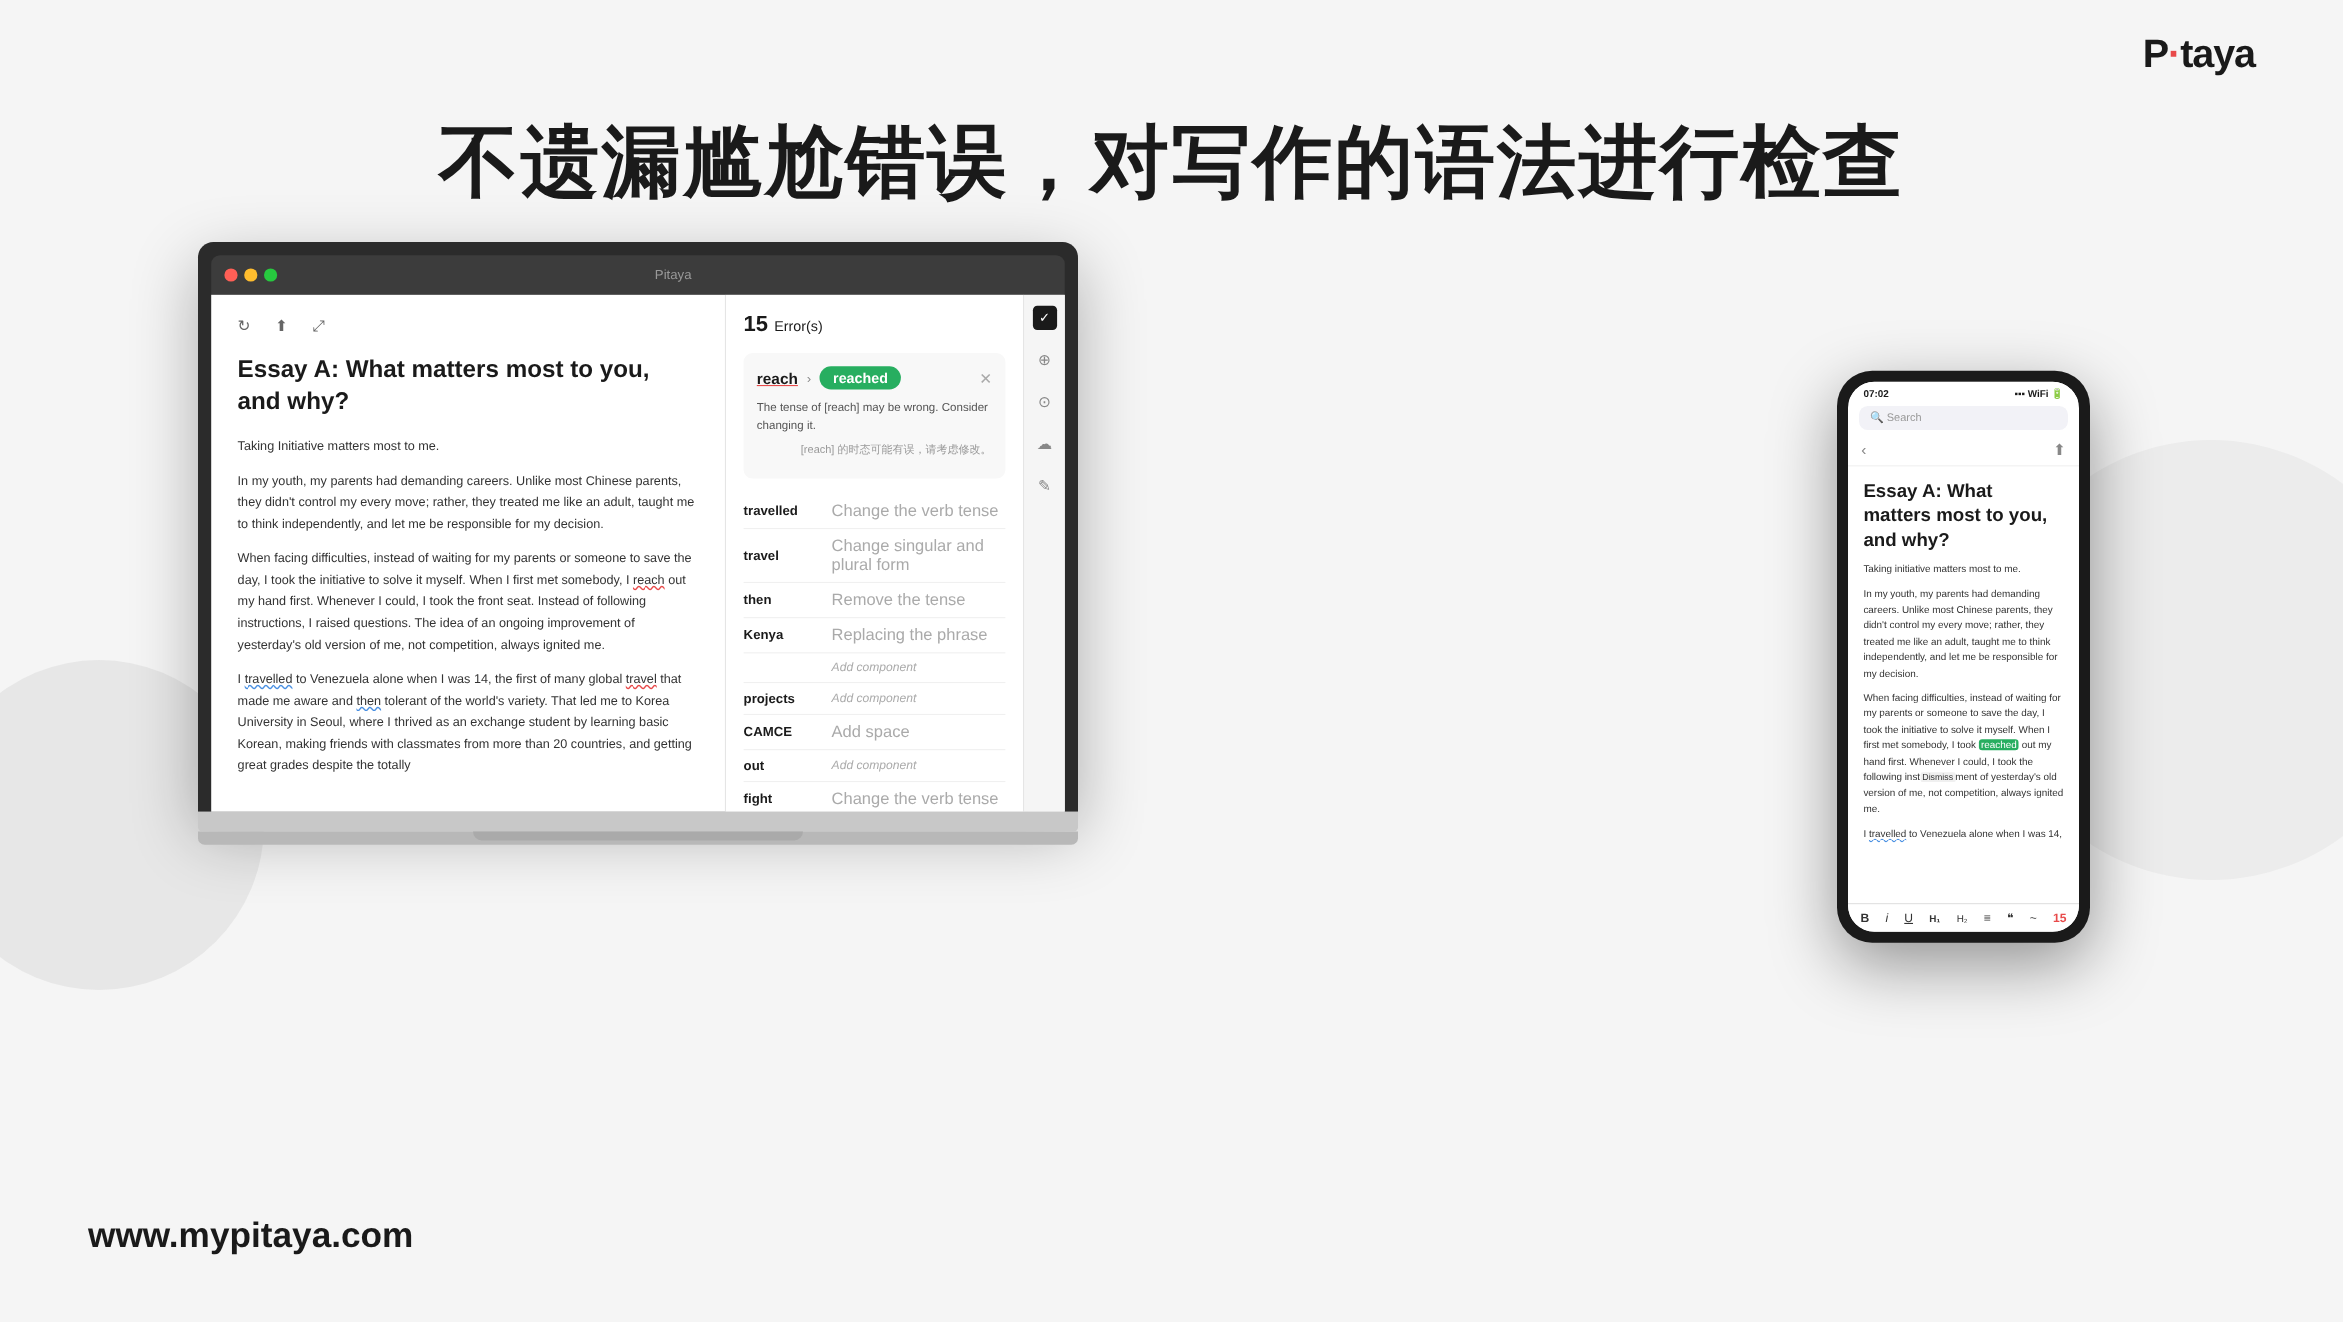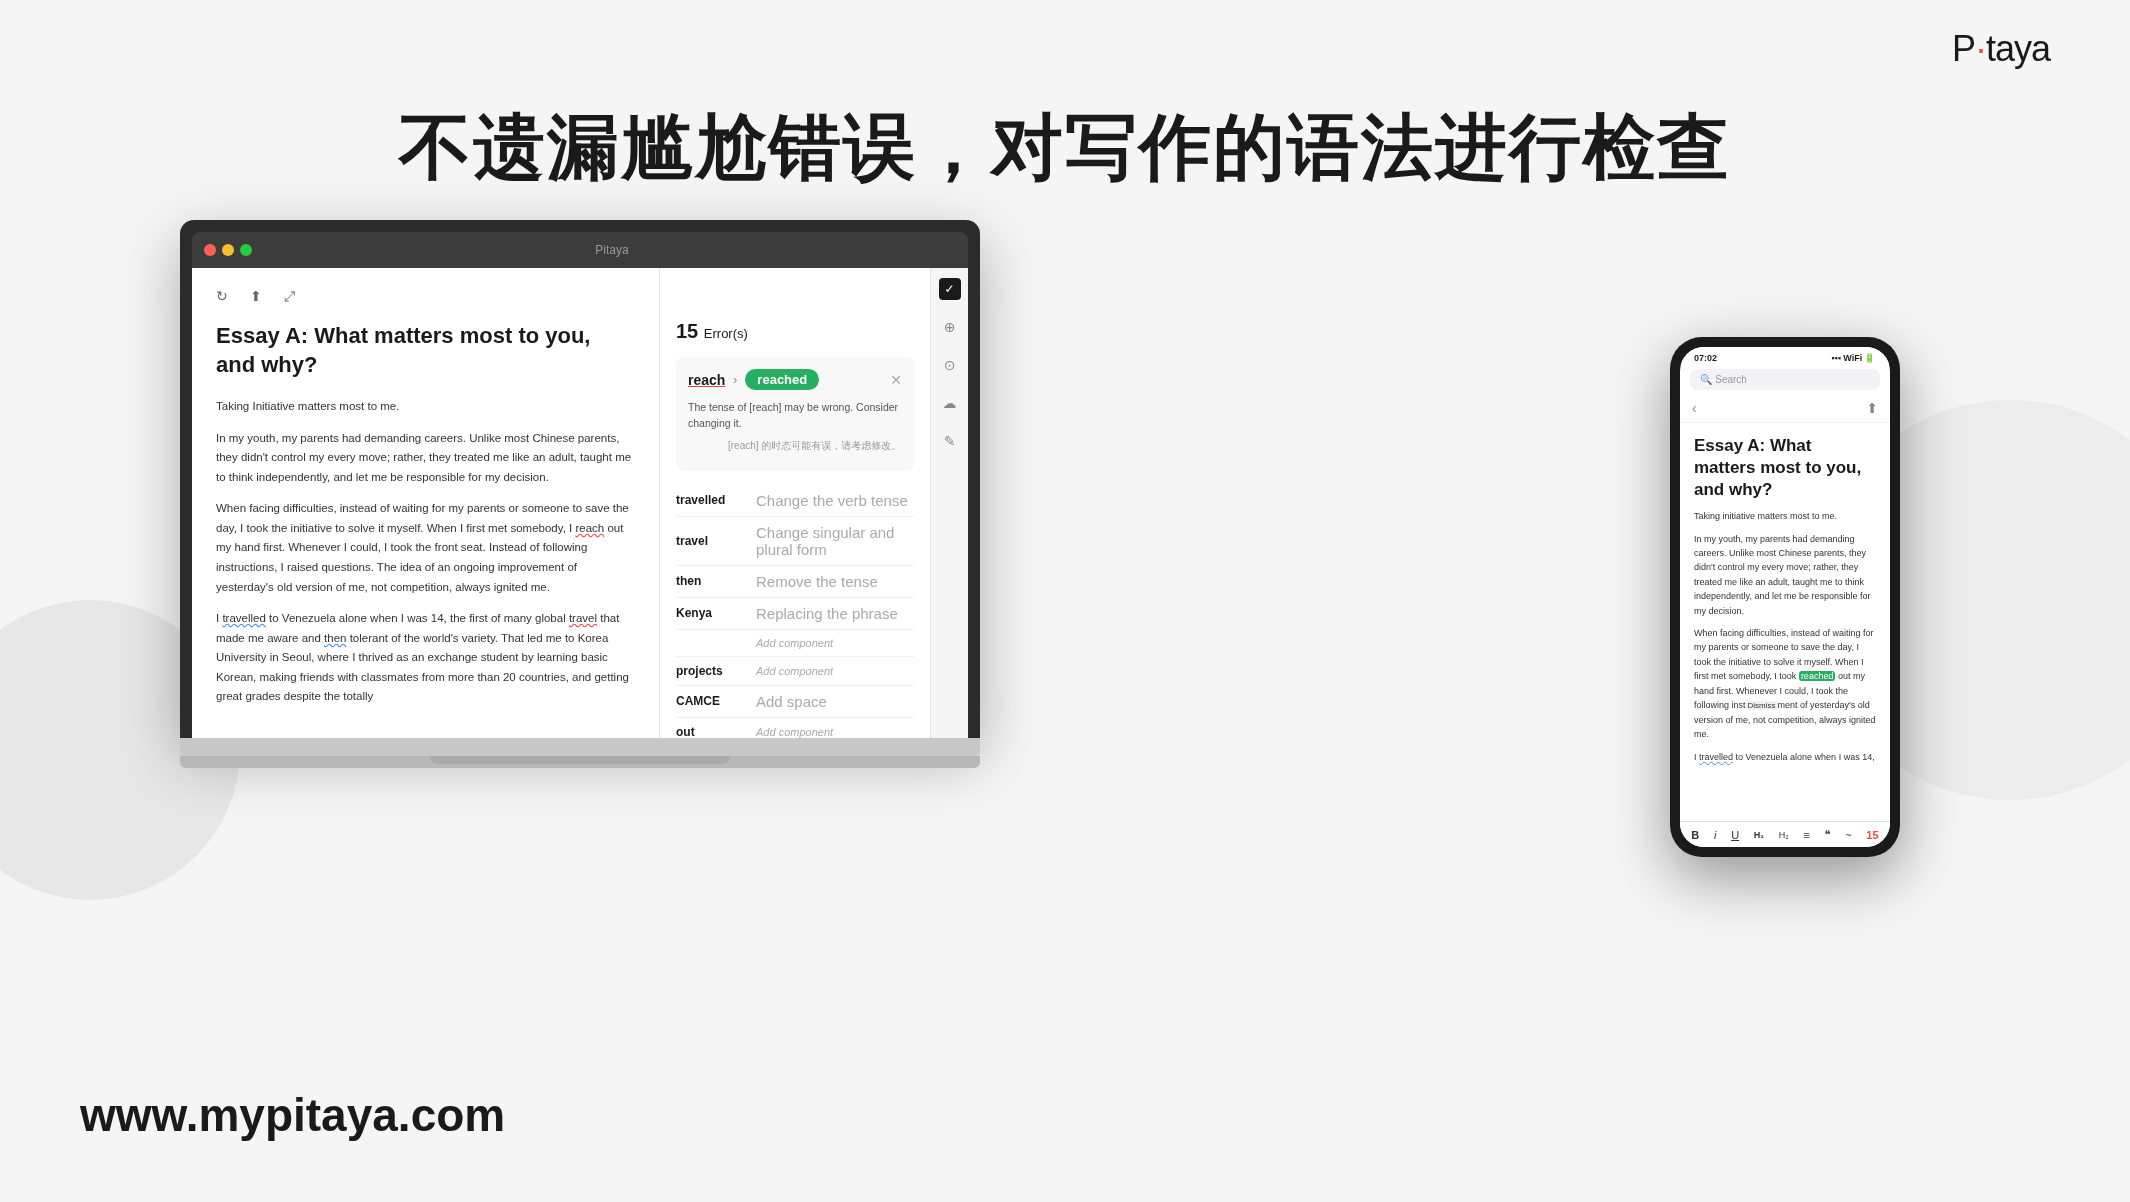--- a/index.html
+++ b/index.html
@@ -11,21 +11,21 @@
       overflow: hidden;
       position: relative;
     }
 
     
     .logo {
       position: absolute;
       top: 28px;
       right: 80px;
       font-size: 36px;
-      font-weight: 400;
+      font-weight: 700;
       color: #1a1a1a;
       letter-spacing: -1px;
     }
     .logo span.dot {
       color: #e84a4a;
     }
 
     
     .headline {
       position: absolute;
@@ -37,21 +37,21 @@
       font-weight: 900;
       color: #1a1a1a;
       letter-spacing: 2px;
     }
 
     
     .website {
       position: absolute;
       bottom: 60px;
       left: 80px;
-      font-size: 46px;
+      font-size: 32px;
       font-weight: 700;
       color: #1a1a1a;
       text-align: center;
     }
 
     
     .laptop-wrapper {
       position: absolute;
       top: 220px;
       left: 180px;
@@ -152,21 +152,20 @@
       text-decoration-color: #4a90e2;
       text-decoration-style: wavy;
     }
 
     
     .errors-panel {
       width: 270px;
       padding: 16px;
       background: #fff;
       overflow: hidden;
-      margin-top: 36px;
     }
 
     .errors-count {
       font-size: 20px;
       font-weight: 700;
       color: #1a1a1a;
       margin-bottom: 14px;
     }
     .errors-count span {
       color: #1a1a1a;

